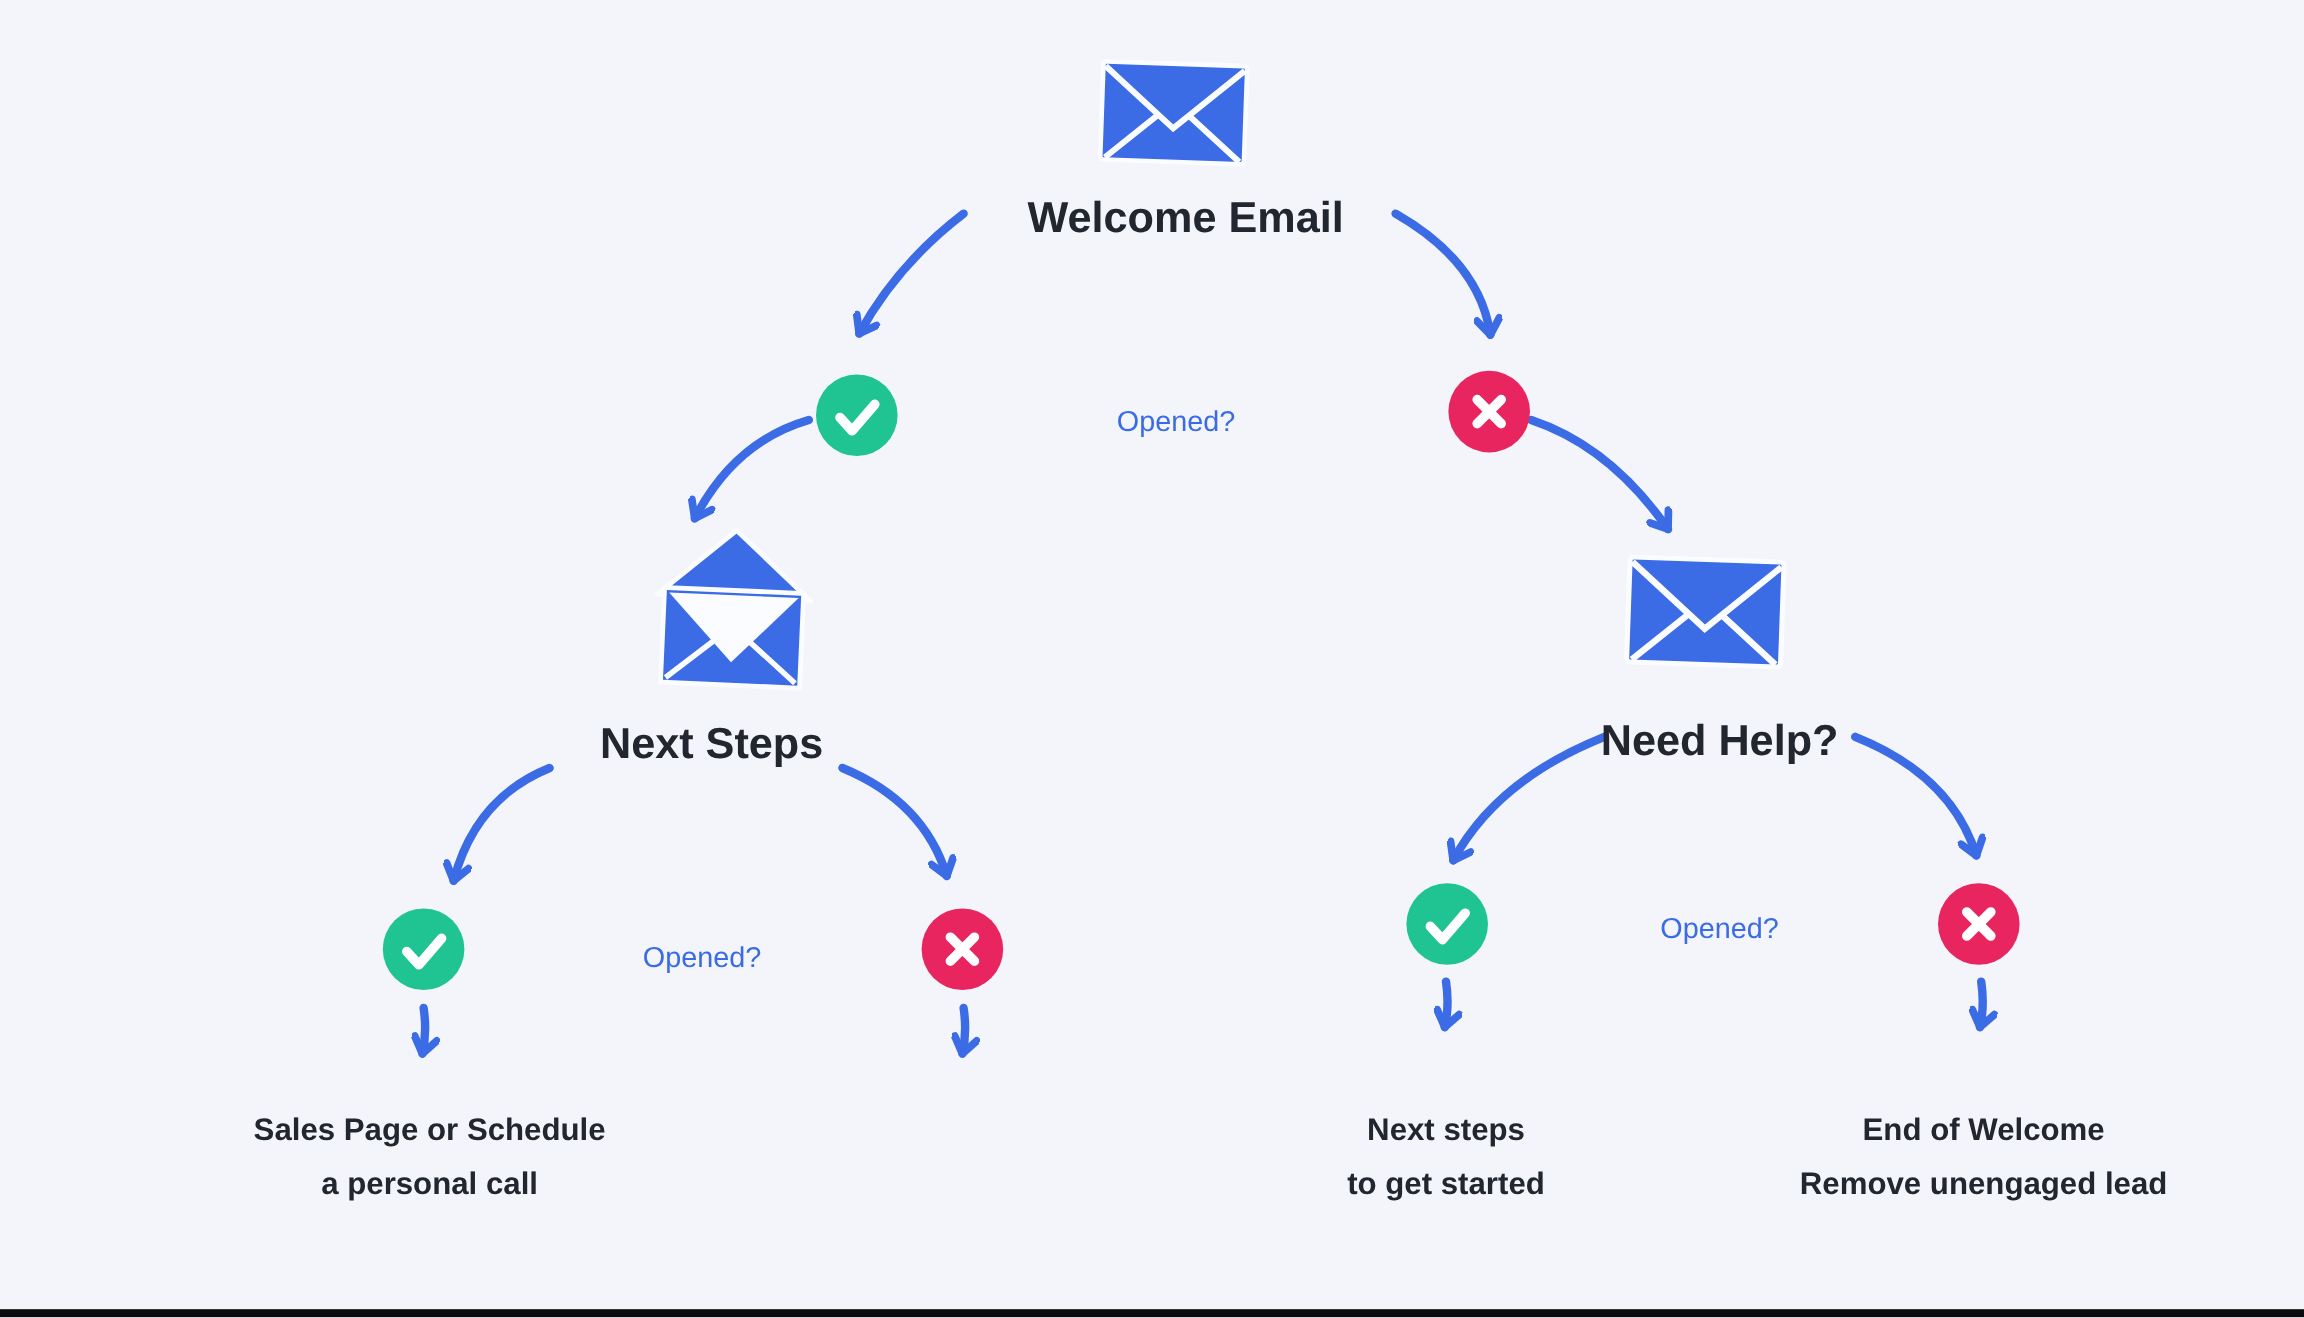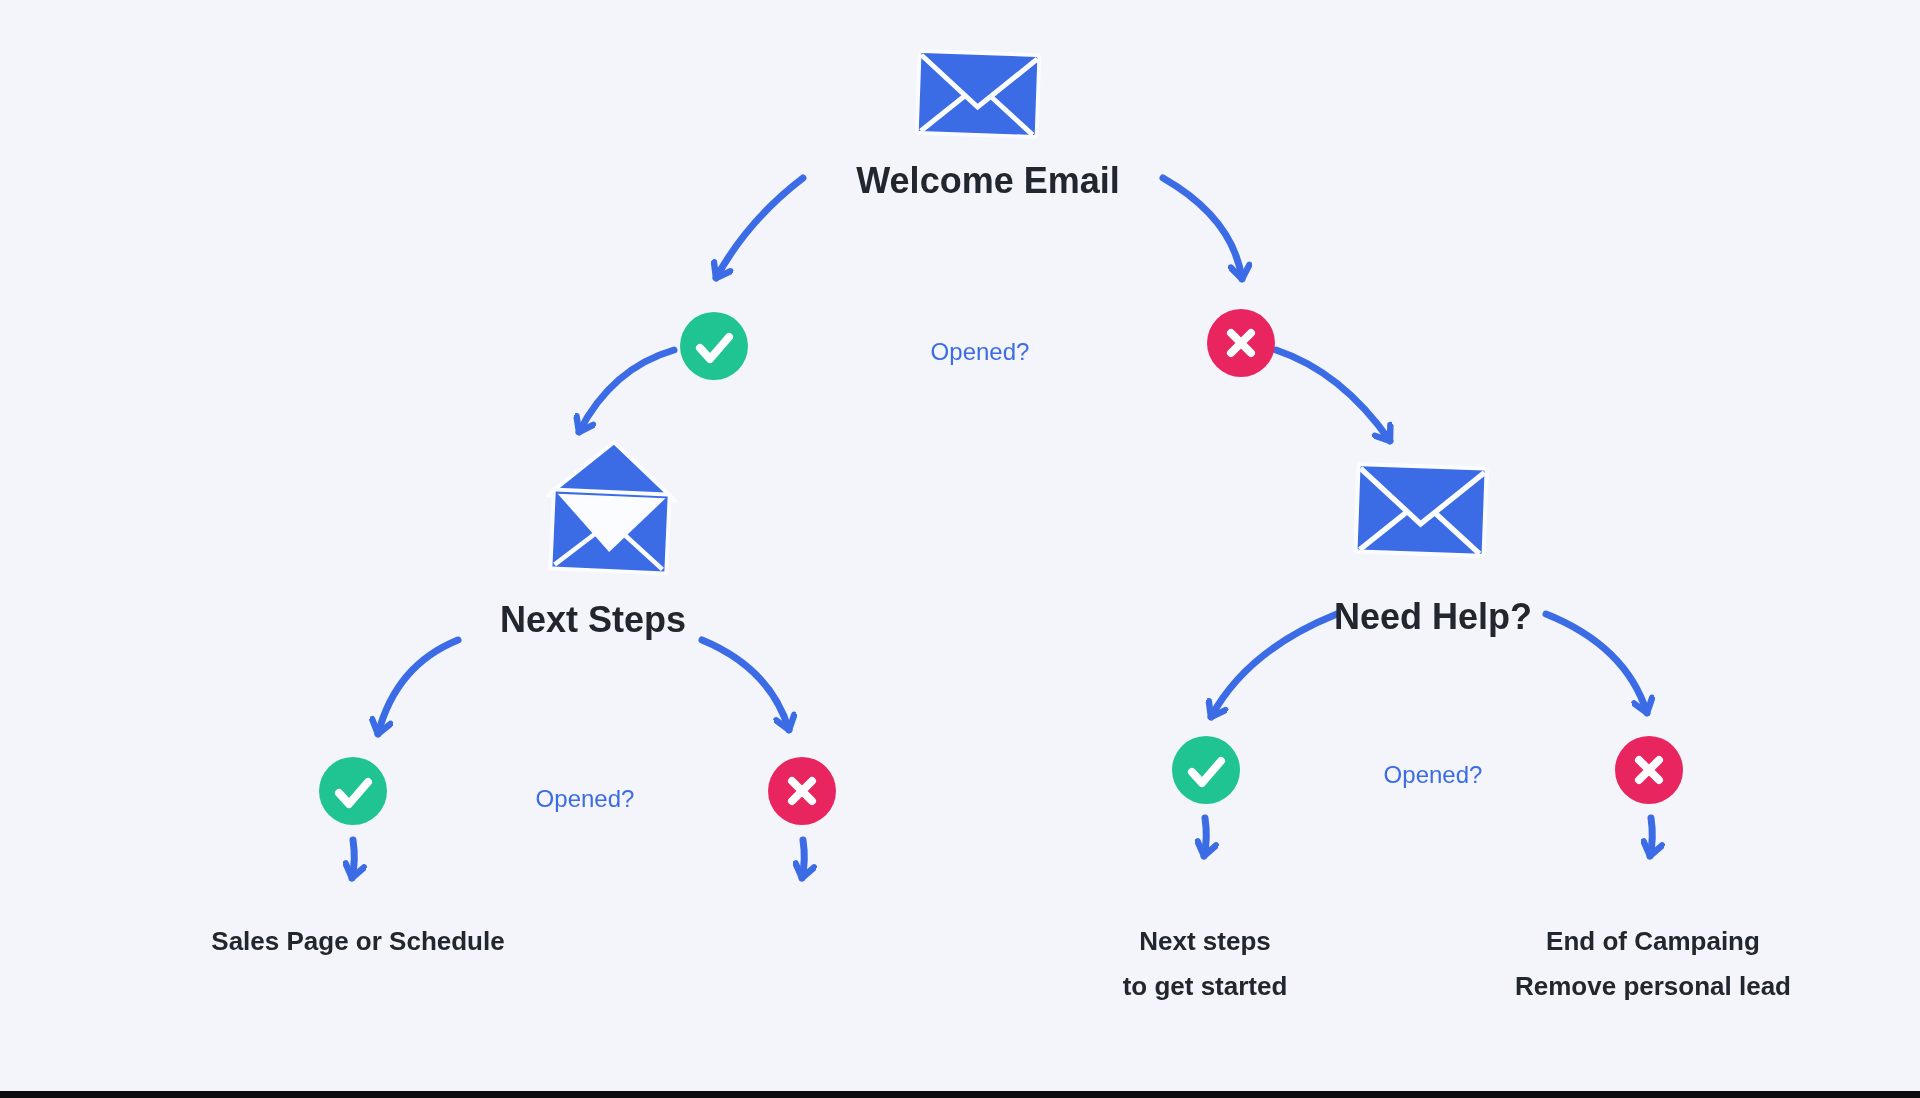--- a/index.html
+++ b/index.html
@@ -125,24 +125,25 @@
   </div>
   <div class="question" style="left:1433px;top:754px;">Opened?</div>
   <div class="badge no" style="left:1615px;top:736px;">
     <svg width="68" height="68" viewBox="0 0 68 68">
         <path d="M24,24 L44,44 M44,24 L24,44" fill="none" stroke="#ffffff" stroke-width="8" stroke-linecap="round"></path>
       </svg>
   </div>
 
   <div class="outcome" style="left:358px;top:919px;">
     <span style="display:block">Sales Page or Schedule</span>
+    <span style="display:block">a personal call</span>
   </div>
   <div class="outcome" style="left:1205px;top:919px;">
     <span style="display:block">Next steps</span>
     <span style="display:block">to get started</span>
   </div>
   <div class="outcome" style="left:1653px;top:919px;">
-    <span style="display:block">End of Campaing</span>
-    <span style="display:block">Remove personal lead</span>
+    <span style="display:block">End of Welcome</span>
+    <span style="display:block">Remove unengaged lead</span>
   </div>
 
   <div class="bottom-bar"></div>
 </div>
 
 </body></html>

